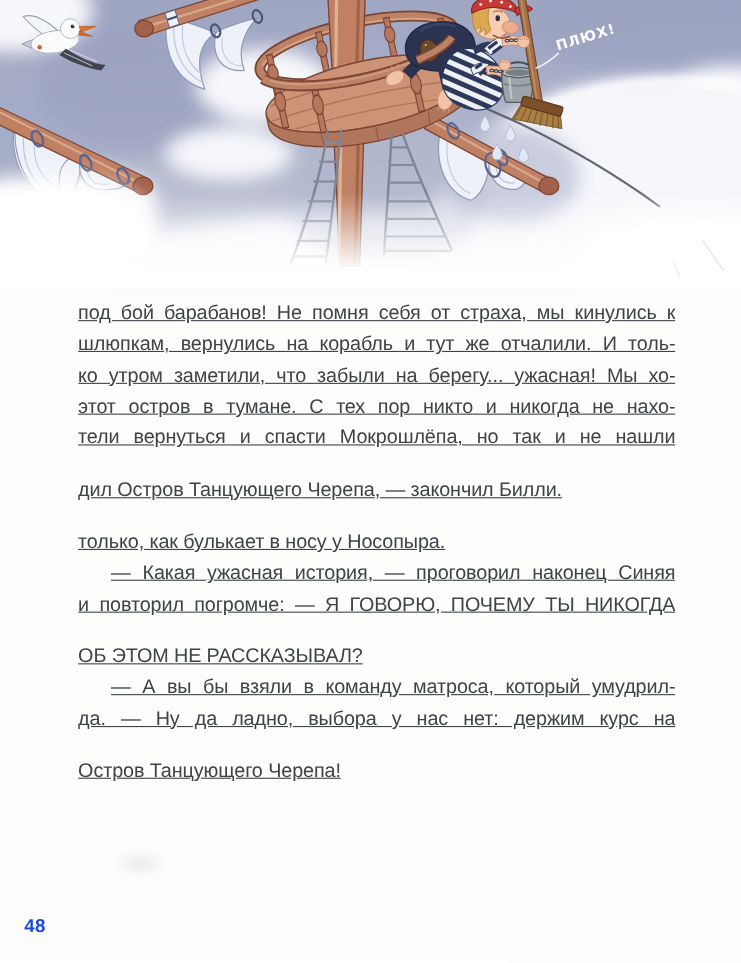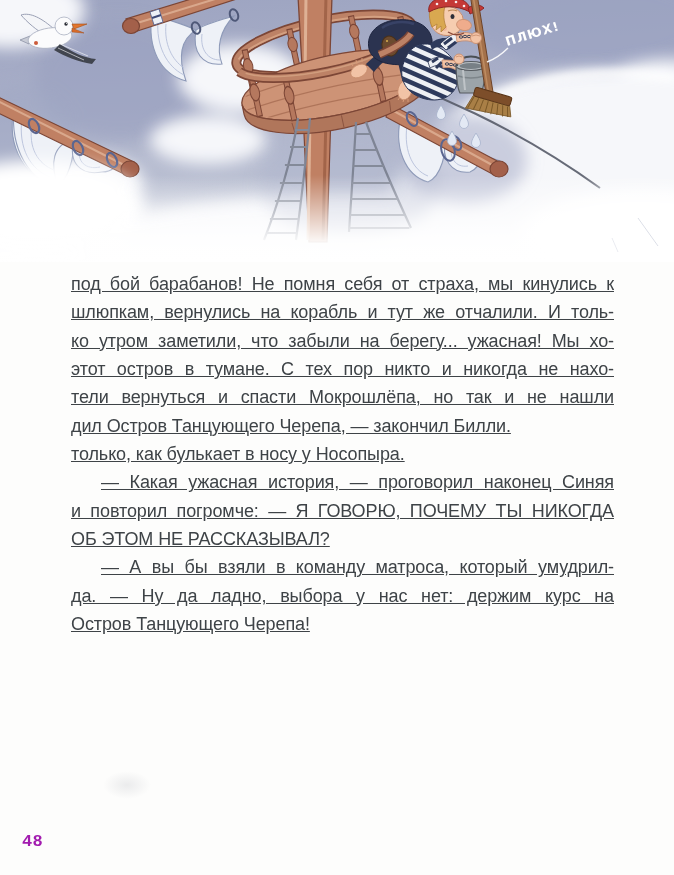--- a/index.html
+++ b/index.html
@@ -13,24 +13,24 @@
     position:absolute;left:71px;top:270px;width:543px;
     color:#3e4347;
     text-decoration:underline;
   }
   .line{
     font-size:18px;line-height:28.35px;
     text-align:justify;text-align-last:justify;
     letter-spacing:-0.1px;white-space:normal;overflow:hidden;height:28.35px;
   }
   .line.indent{text-indent:30px;}
-  .line.plast{text-align-last:left;}
+  .line.plast{text-align-last:left;margin-top:19px;}
   .page-number{
     position:absolute;left:22px;top:832px;
-    font-size:17px;font-weight:bold;color:#a21caf;letter-spacing:.3px;font-family:Liberation Mono, monospace;
+    font-size:17px;font-weight:bold;color:#1d4ed8;letter-spacing:.3px;
   }
   .smudge{
     position:absolute;left:103px;top:771px;width:48px;height:28px;
     background:radial-gradient(ellipse at center,rgba(170,172,180,.22),rgba(170,172,180,0) 70%);
   }
 </style>
 </head>
 <body>
 
 <div class="page">

